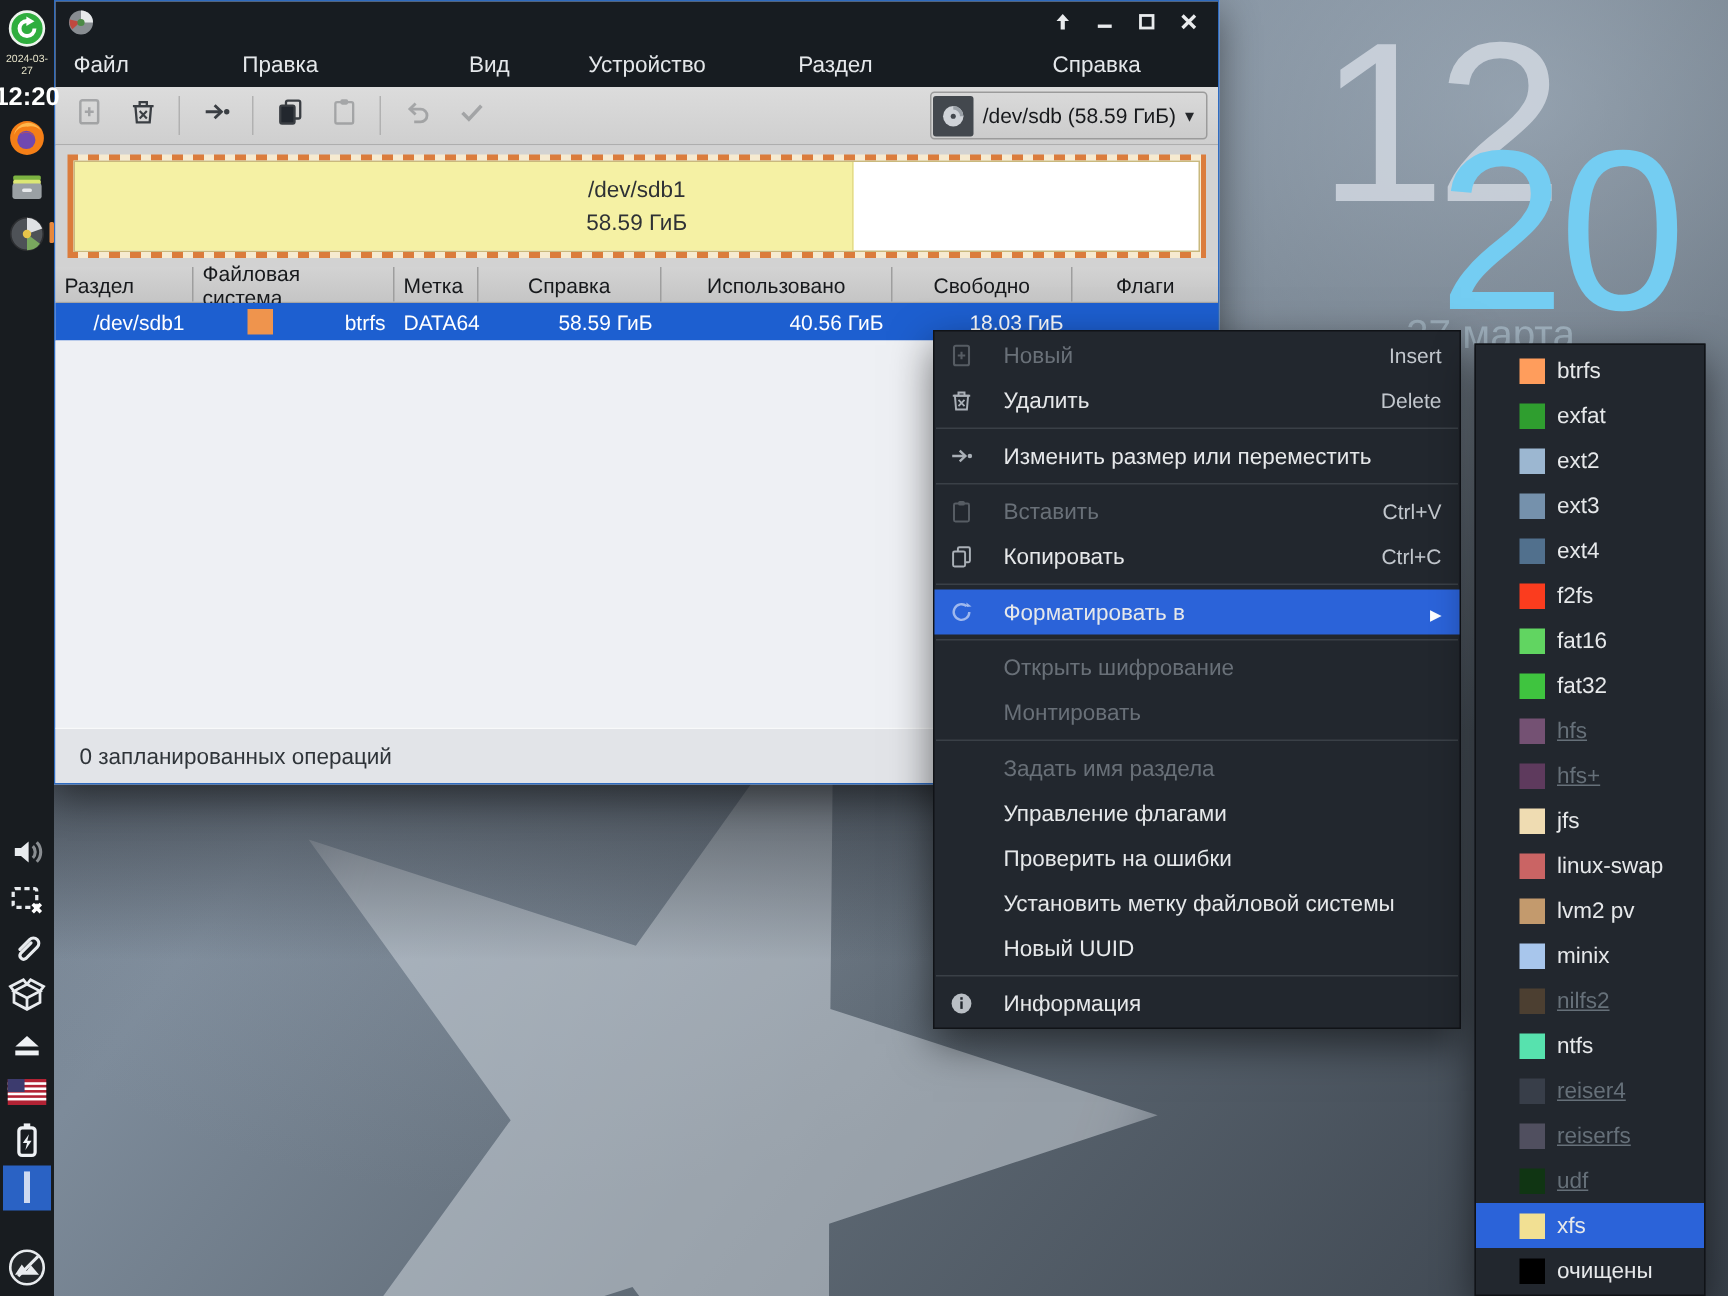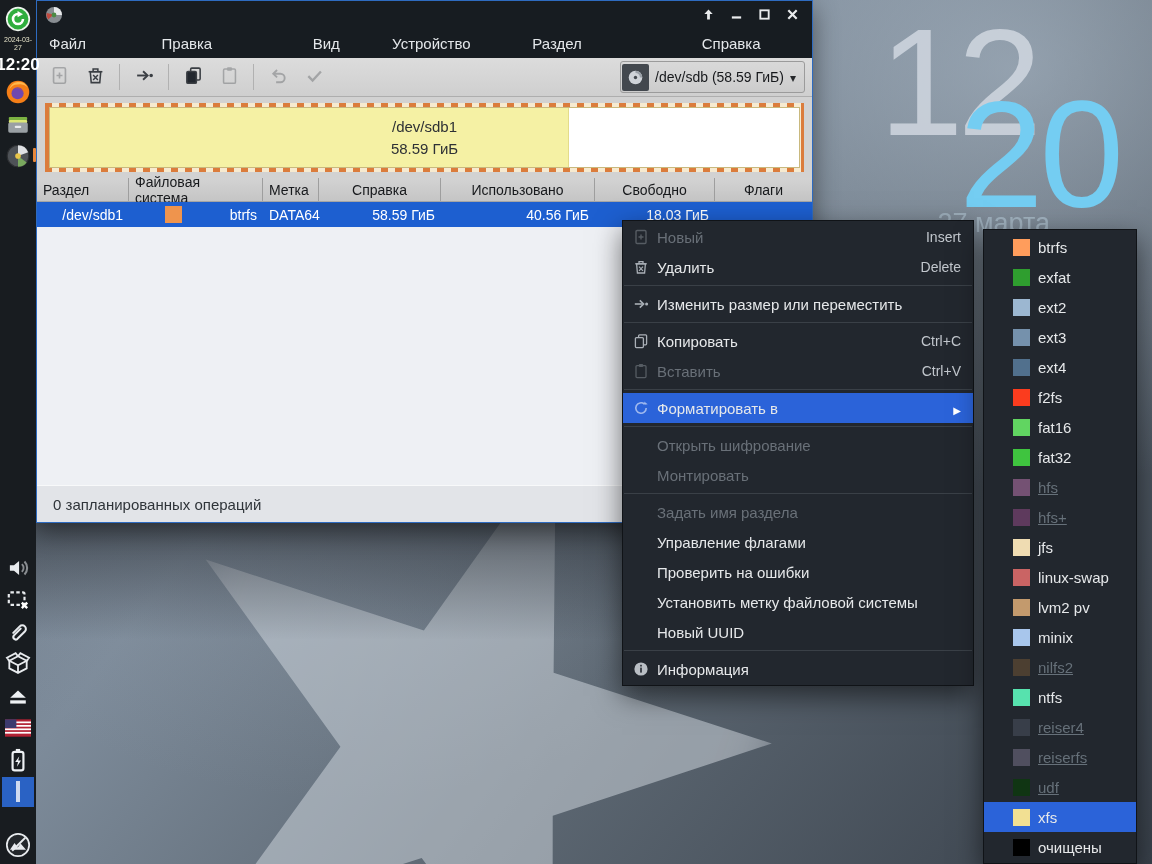--- a/index.html
+++ b/index.html
@@ -84,21 +84,21 @@
   .td.c4,.td.c5,.td.c6{justify-content:flex-end;}
   .tbody{flex:1;background:#eef0f4;}
   .statusbar{height:36px;background:#e2e4e8;border-top:1px solid #f8f9fa;display:flex;align-items:center;padding-left:16px;font-size:15px;color:#2f3439;flex:0 0 auto;}
 
   
   .ctx{position:absolute;left:622px;top:220px;width:352px;z-index:60;background:#22272e;
     border:1px solid #101317;box-shadow:0 10px 26px rgba(0,0,0,.55);padding:1px 0;box-sizing:border-box;}
   .cm-item{height:30px;display:flex;align-items:center;padding:0 12px 0 10px;color:#e6e8ea;font-size:15px;cursor:pointer;position:relative;}
   .cm-icon{width:22px;height:18px;display:flex;align-items:center;justify-content:flex-start;color:#aab0b7;flex:0 0 auto;}
   .cm-icon svg{width:16px;height:16px;}
-  .cm-label{margin-left:2px;white-space:nowrap;}
+  .cm-label{margin-left:14px;white-space:nowrap;}
   .cm-shortcut{margin-left:auto;color:#c2c7cd;font-size:14px;}
   .cm-shortcut:empty{display:none;}
   .cm-item.disabled .cm-label{color:#697078;}
   .cm-item.disabled .cm-icon{color:#565c63;}
   .cm-item.highlighted{background:#2b63d9;}
   .cm-item.highlighted .cm-icon{color:rgba(255,255,255,.55);}
   .cm-arrow{display:none;}
   .cm-item.has-submenu .cm-arrow{display:block;margin-left:auto;}
   .cm-item.has-submenu .cm-arrow::before{content:"▶";font-size:10px;color:#fff;}
   .cm-sep{height:1px;background:#3a4047;margin:3px 1px;}
@@ -400,40 +400,40 @@
         <svg viewBox="0 0 16 16">
           <path d="M1.8 8h8" stroke="currentColor" stroke-width="1.6"></path>
           <path d="M6.8 4.4L10.6 8l-3.8 3.6" fill="none" stroke="currentColor" stroke-width="1.6"></path>
           <circle cx="13.6" cy="8" r="1.5" fill="currentColor"></circle>
         </svg>
       </span>
     <span class="cm-label">Изменить размер или переместить</span>
 
   </div>
     <div class="cm-sep"></div>
+    <div class="cm-item disabled">
+    <span class="cm-icon icon-slot">
+        <svg viewBox="0 0 16 16">
+          <rect x="3" y="2.6" width="10" height="12" rx="1" fill="none" stroke="currentColor" stroke-width="1.3"></rect>
+          <rect x="5.8" y="1" width="4.4" height="3" rx="1" fill="currentColor"></rect>
+        </svg>
+      </span>
+    <span class="cm-label">Вставить</span>
+    <span class="cm-shortcut">Ctrl+V</span>
+
+  </div>
     <div class="cm-item">
     <span class="cm-icon icon-slot">
         <svg viewBox="0 0 16 16">
           <rect x="5.6" y="1.8" width="8" height="10" rx="1" fill="none" stroke="currentColor" stroke-width="1.3"></rect>
           <rect x="2.4" y="4.6" width="8" height="10" rx="1" fill="#22272e" stroke="currentColor" stroke-width="1.3"></rect>
         </svg>
       </span>
     <span class="cm-label">Копировать</span>
     <span class="cm-shortcut">Ctrl+C</span>
-
-  </div>
-    <div class="cm-item disabled">
-    <span class="cm-icon icon-slot">
-        <svg viewBox="0 0 16 16">
-          <rect x="3" y="2.6" width="10" height="12" rx="1" fill="none" stroke="currentColor" stroke-width="1.3"></rect>
-          <rect x="5.8" y="1" width="4.4" height="3" rx="1" fill="currentColor"></rect>
-        </svg>
-      </span>
-    <span class="cm-label">Вставить</span>
-    <span class="cm-shortcut">Ctrl+V</span>
 
   </div>
     <div class="cm-sep"></div>
     <div class="cm-item highlighted has-submenu">
     <span class="cm-icon icon-slot">
         <svg viewBox="0 0 16 16">
           <path d="M13.2 8A5.2 5.2 0 1 1 11.4 4.1" fill="none" stroke="currentColor" stroke-width="1.6"></path>
           <path d="M11.2 1.6l.4 3.1 3.1-.4z" fill="currentColor"></path>
         </svg>
       </span>

